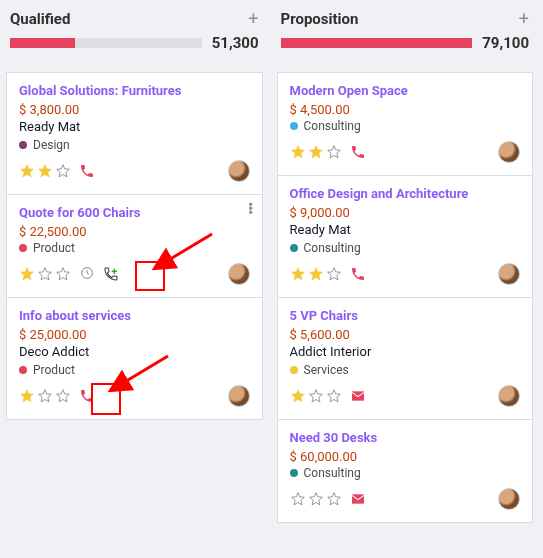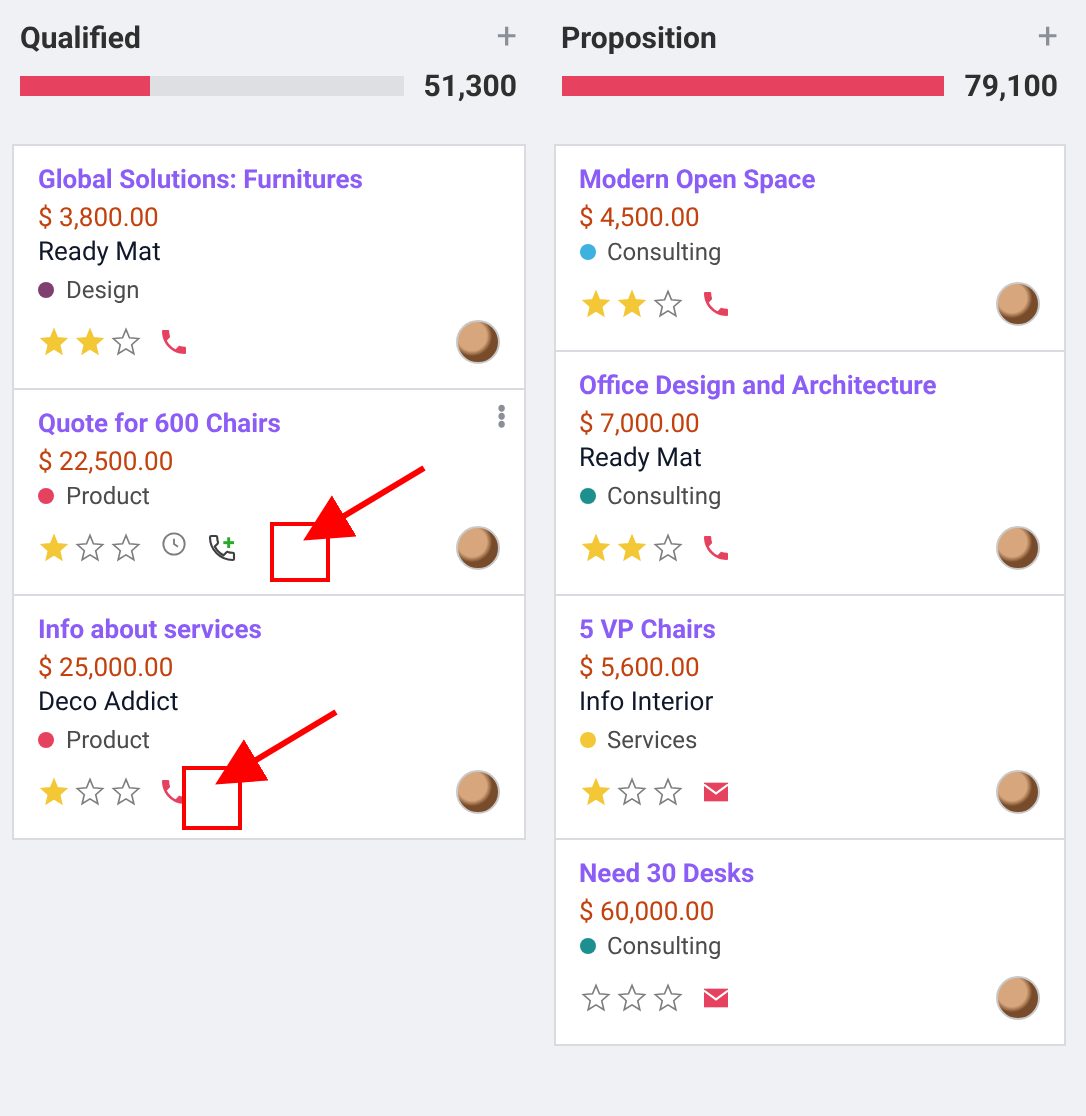--- a/index.html
+++ b/index.html
@@ -226,21 +226,21 @@
                 <path fill="#e6415e" stroke="#e6415e" stroke-width="0" d="M6.6 10.8c1.4 2.8 3.8 5.2 6.6 6.6l2.2-2.2c.3-.3.7-.4 1-.2 1.1.4 2.3.6 3.6.6.6 0 1 .4 1 1V20c0 .6-.4 1-1 1C10.6 21 3 13.4 3 4c0-.6.4-1 1-1h3.4c.6 0 1 .4 1 1 0 1.3.2 2.5.6 3.6.1.3 0 .7-.2 1L6.6 10.8z"></path>
               </svg>
             </span>
         <span class="avatar"></span>
       </div>
 
     </div>
         <div class="card">
 
       <div class="card-title">Office Design and Architecture</div>
-      <div class="card-amount">$ 7,000.00</div>
+      <div class="card-amount">$ 9,000.00</div>
       <div class="card-customer">Ready Mat</div>
       <div class="tag-row">
         <span class="tag-dot" style="background:#1e8f8f"></span>
         <span class="tag-label">Consulting</span>
       </div>
       <div class="footer-row">
         <div class="stars">
               <svg class="star" viewBox="0 0 24 24">
                 <path class="star-filled" d="M12 2.5 14.6 8.8 21.5 9.4 16.3 14 17.9 20.8 12 17.2 6.1 20.8 7.7 14 2.5 9.4 9.4 8.8Z"></path>
               </svg>
@@ -258,21 +258,21 @@
               </svg>
             </span>
         <span class="avatar"></span>
       </div>
 
     </div>
         <div class="card">
 
       <div class="card-title">5 VP Chairs</div>
       <div class="card-amount">$ 5,600.00</div>
-      <div class="card-customer">Info Interior</div>
+      <div class="card-customer">Addict Interior</div>
       <div class="tag-row">
         <span class="tag-dot" style="background:#f3c735"></span>
         <span class="tag-label">Services</span>
       </div>
       <div class="footer-row">
         <div class="stars">
               <svg class="star" viewBox="0 0 24 24">
                 <path class="star-filled" d="M12 2.5 14.6 8.8 21.5 9.4 16.3 14 17.9 20.8 12 17.2 6.1 20.8 7.7 14 2.5 9.4 9.4 8.8Z"></path>
               </svg>
               <svg class="star" viewBox="0 0 24 24">

